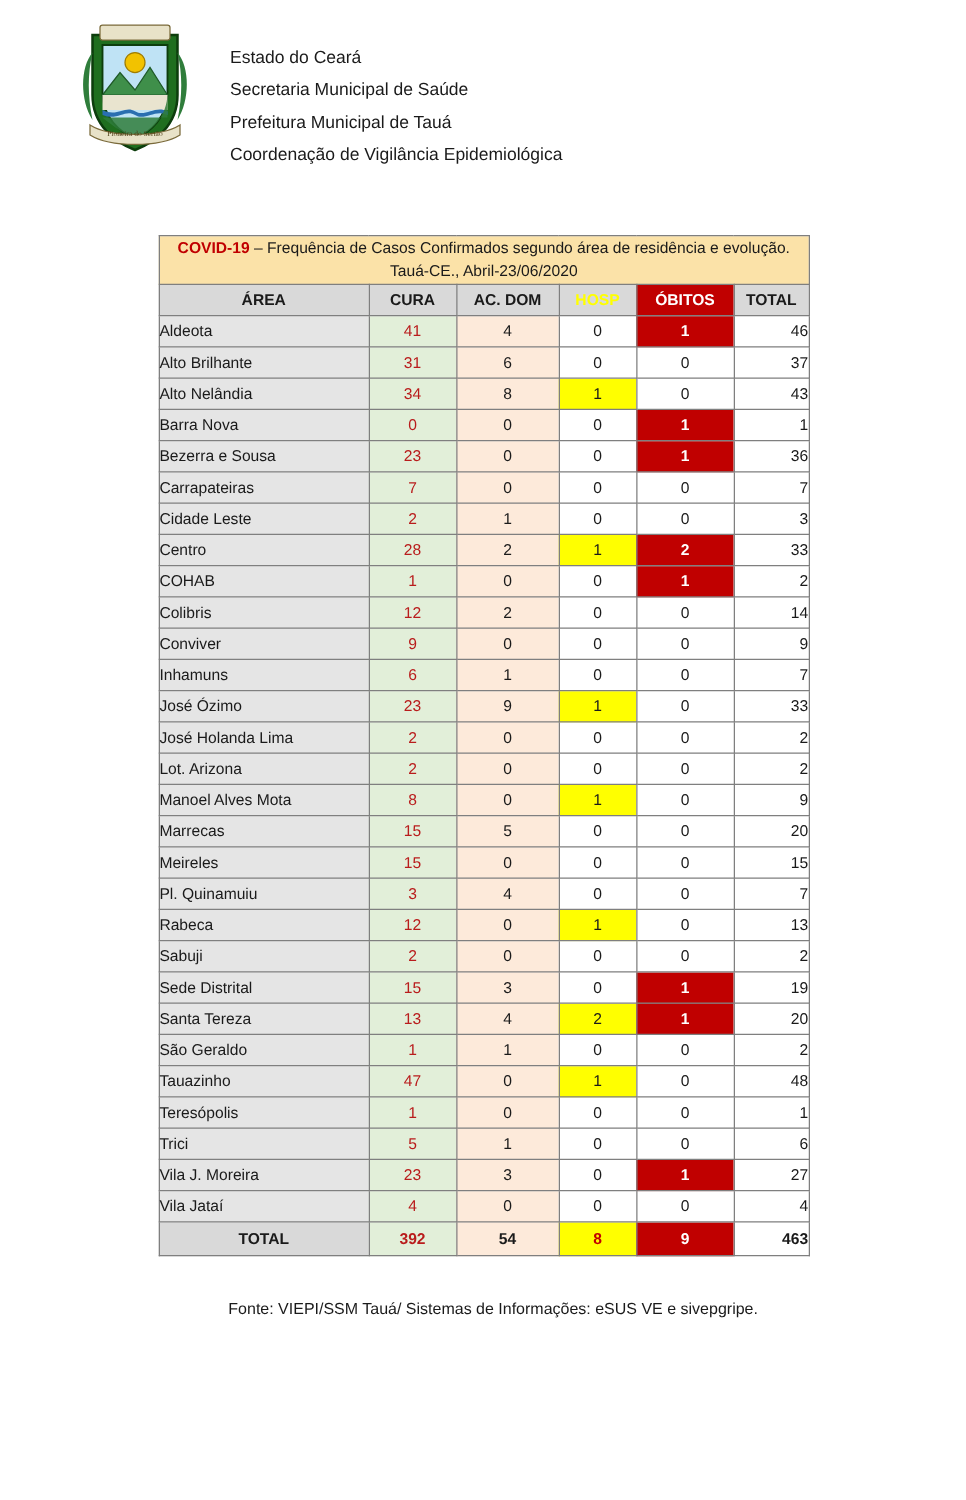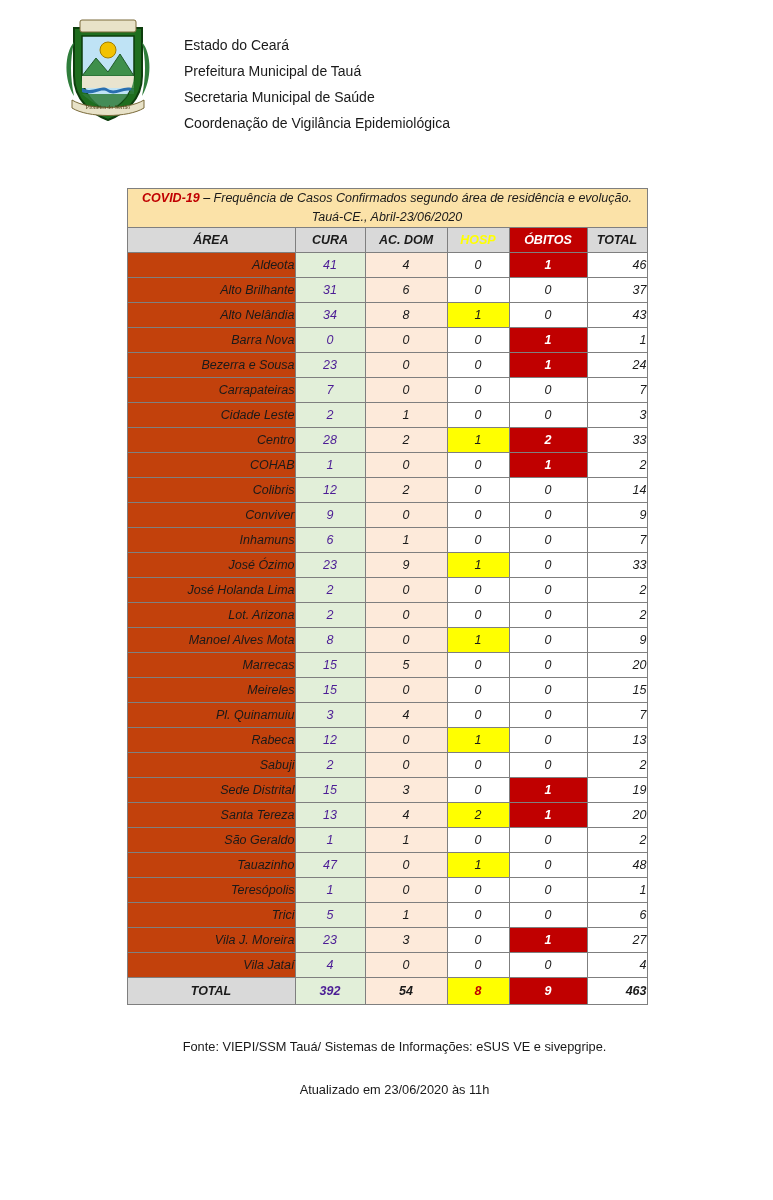--- a/index.html
+++ b/index.html
@@ -38,21 +38,20 @@
     font-size: 14px;
     line-height: 26px;
     color: #1a1a1a;
     white-space: nowrap;
   }
 
   
   .table-wrap {
     margin: 52px auto 0 auto;
     width: 520px;
-    font-style: italic;
   }
   table.covid {
     border-collapse: collapse;
     width: 100%;
     table-layout: fixed;
   }
   table.covid td, table.covid th {
     border: 1px solid #7f7f7f;
     font-size: 12.5px;
     height: 24px;
@@ -71,26 +70,26 @@
 
   thead.cols th {
     background: #d9d9d9;
     font-weight: bold;
     font-size: 12.5px;
   }
   thead.cols th.hosp { color: #ffff00; background: #d9d9d9; }
   thead.cols th.obit { color: #ffffff; background: #c00000; }
 
   td.area {
-    background: #c2410c;
-    text-align: right;
+    background: #e5e5e5;
+    text-align: left;
     padding-left: 7px;
     font-size: 12.5px;
   }
-  td.cura  { background: #e2efd9; text-align: center; color: #4c1d95; }
+  td.cura  { background: #e2efd9; text-align: center; color: #b91c1c; }
   td.dom   { background: #fdeada; text-align: center; }
   td.hosp  { background: #ffffff; text-align: center; }
   td.hosp.hl { background: #ffff00; font-weight: normal; }
   td.obit  { background: #ffffff; text-align: center; }
   td.obit.hl { background: #c00000; color: #ffffff; font-weight: bold; }
   td.total { background: #ffffff; text-align: right; }
 
   tr.total-row td {
     font-weight: bold;
     height: 26px;
@@ -146,22 +145,22 @@
 
       <path d="M12 86 C28 96 68 96 84 86 L84 94 C68 104 28 104 12 94 Z" fill="#e8e2c8" stroke="#7a6a3a" stroke-width="1"></path>
       <text x="48" y="95" font-size="6" text-anchor="middle" fill="#4a3d14" font-family="Liberation Serif, serif">Pioneira do Sertão</text>
 
       <path d="M14 28 C4 40 4 66 14 82 C10 62 10 46 14 28 Z" fill="#2f7d3b"></path>
       <path d="M82 28 C92 40 92 66 82 82 C86 62 86 46 82 28 Z" fill="#2f7d3b"></path>
     </svg>
   </div>
   <div class="header-lines">
     <div>Estado do Ceará</div>
+    <div>Secretaria Municipal de Saúde</div>
     <div>Prefeitura Municipal de Tauá</div>
-    <div>Secretaria Municipal de Saúde</div>
     <div>Coordenação de Vigilância Epidemiológica</div>
   </div>
 </div>
 
 <div class="table-wrap">
   <table class="covid">
     <colgroup>
       <col class="c-area">
         <col class="c-cura">
         <col class="c-dom">
@@ -218,21 +217,21 @@
           <td class="hosp">0</td>
           <td class="obit hl">1</td>
           <td class="total">1</td>
         </tr>
         <tr>
           <td class="area">Bezerra e Sousa</td>
           <td class="cura">23</td>
           <td class="dom">0</td>
           <td class="hosp">0</td>
           <td class="obit hl">1</td>
-          <td class="total">24</td>
+          <td class="total">36</td>
         </tr>
         <tr>
           <td class="area">Carrapateiras</td>
           <td class="cura">7</td>
           <td class="dom">0</td>
           <td class="hosp">0</td>
           <td class="obit">0</td>
           <td class="total">7</td>
         </tr>
         <tr>
@@ -428,14 +427,13 @@
         <td class="hosp">8</td>
         <td class="obit">9</td>
         <td class="total">463</td>
       </tr>
     </tfoot>
   </table>
 </div>
 
 <div class="footer">
   <div>Fonte: VIEPI/SSM Tauá/ Sistemas de Informações: eSUS VE e sivepgripe.</div>
-  <div class="upd">Atualizado em 23/06/2020 às 11h</div>
 </div>
 
 </body></html>

